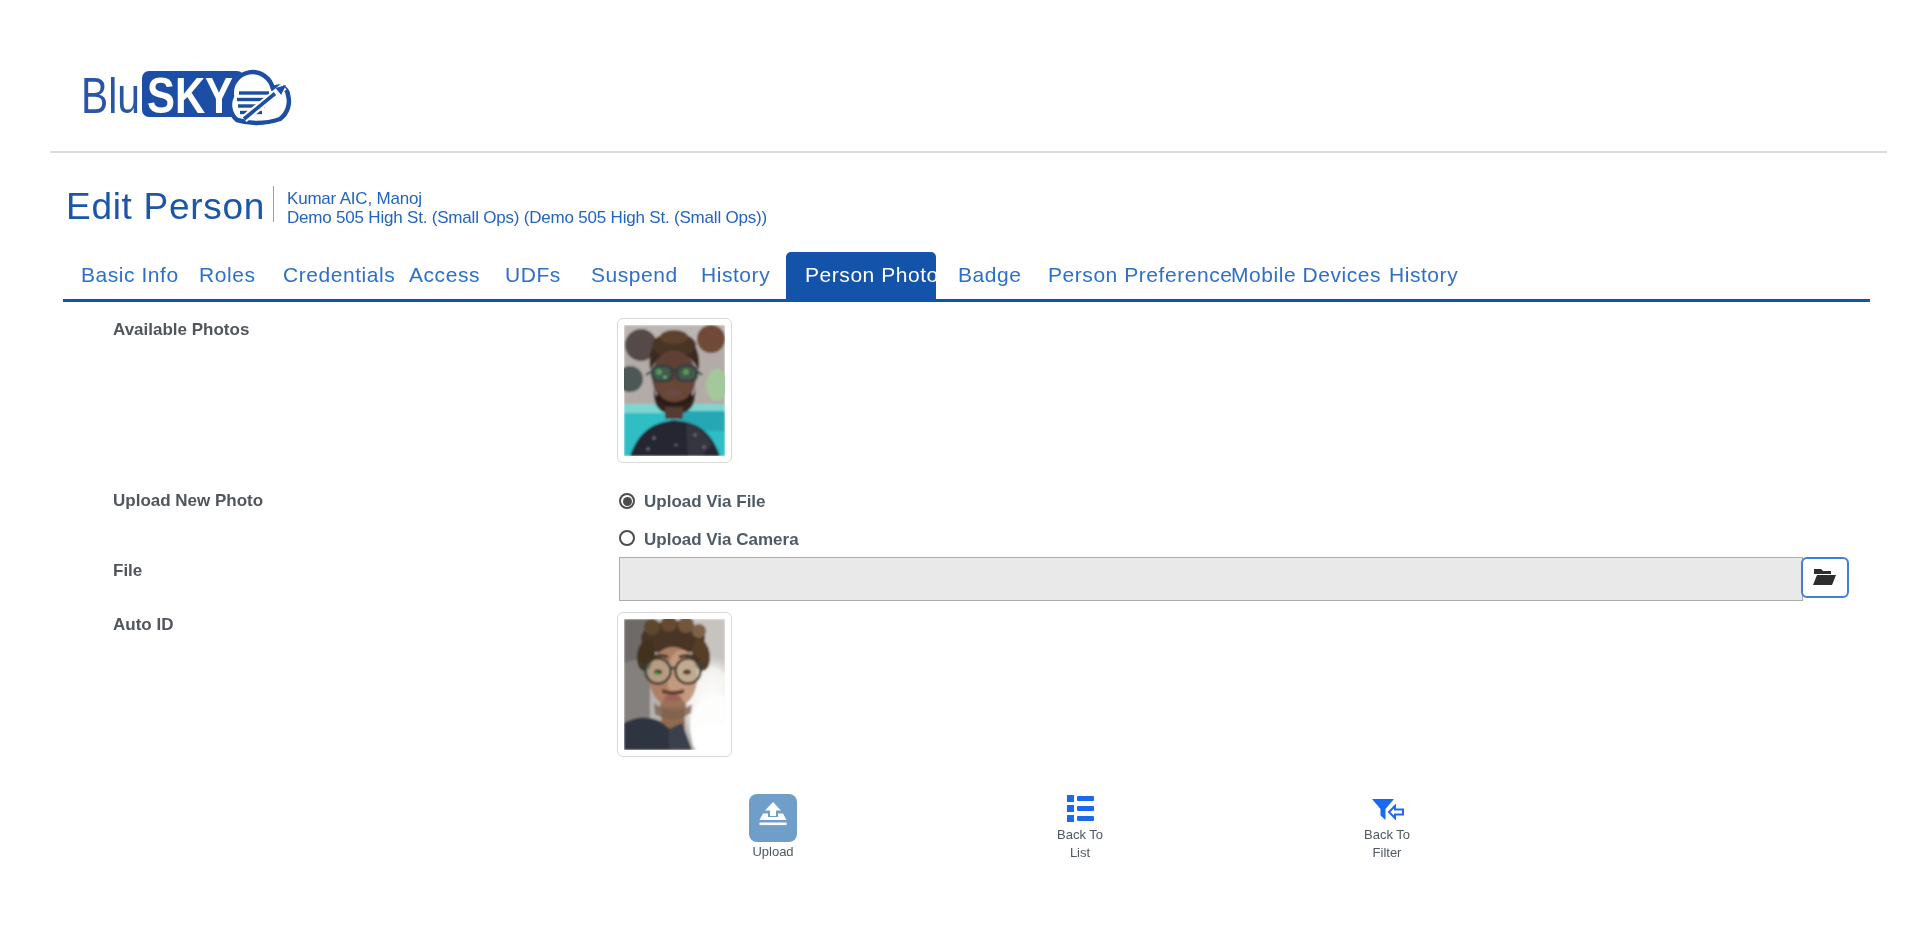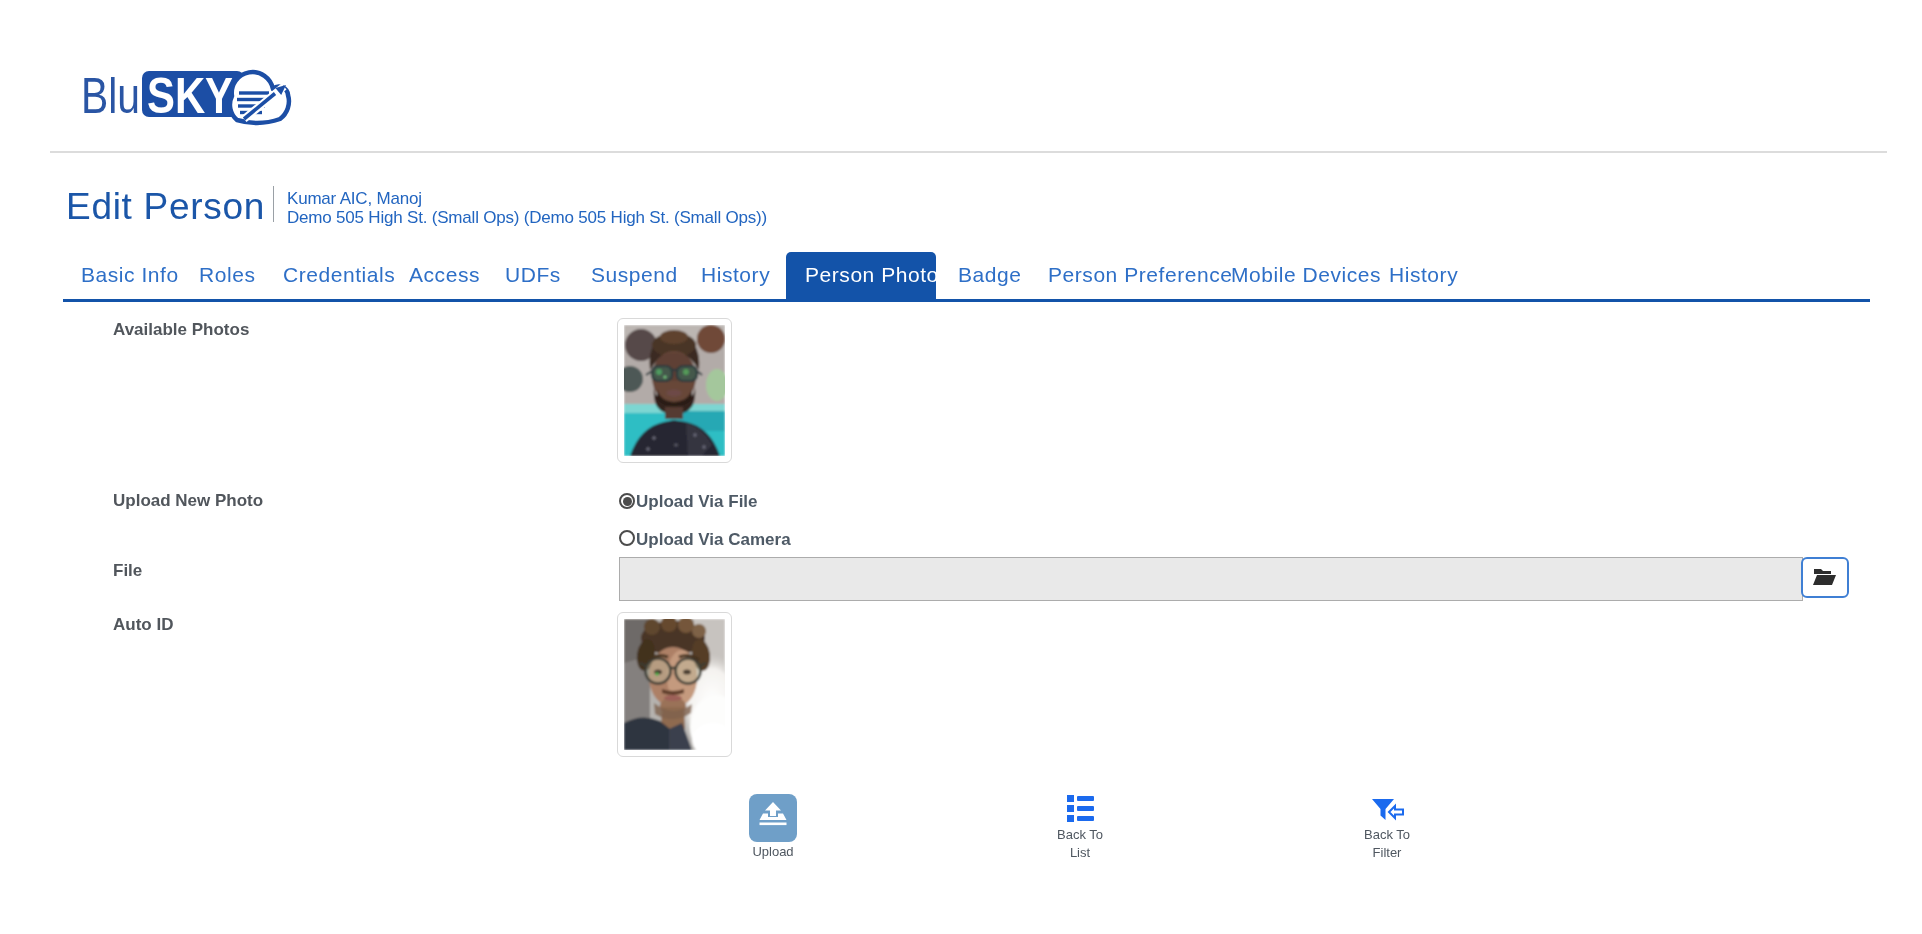--- a/index.html
+++ b/index.html
@@ -8,21 +8,21 @@
   #page { position:relative; width:1594px; height:934px; background:#fff; }
   .abs { position:absolute; }
   .lbl { font-weight:bold; color:#51565c; font-size:17px; }
   .tab { position:absolute; top:263px; font-size:21px; letter-spacing:0.55px; color:#2e6fc7; white-space:nowrap; }
   .card { position:absolute; width:115px; height:145px; background:#fff;
           border:1px solid #d9d9d9; border-radius:6px; padding:6px; }
   .radioc { position:absolute; width:16px; height:16px; border:2px solid #4c4c4c;
             border-radius:50%; background:#fff; }
   .radioc .dot { position:absolute; left:1.5px; top:1.5px; width:9px; height:9px;
                  border-radius:50%; background:#4c4c4c; }
-  .rlbl { position:absolute; font-weight:bold; color:#4e5a66; font-size:17px; white-space:nowrap; }
+  .rlbl { position:absolute; font-weight:bold; color:#4e5a66; font-size:17px; white-space:nowrap;margin-left:8px; }
   .blbl { position:absolute; color:#4f5760; font-size:13px; line-height:18px; text-align:center; white-space:nowrap; }
 </style>
 </head>
 <body>
 <div id="page">
 
   <svg class="abs" style="left:78px; top:60px;" width="230" height="70" viewBox="0 0 230 70">
     <text x="3" y="53" font-size="50" fill="#2a55a4" font-family="Liberation Sans" font-weight="400" textLength="59" lengthAdjust="spacingAndGlyphs">Blu</text>
     <rect x="64" y="11" width="102" height="46" rx="7" fill="#1c4ea5"></rect>
     <text x="69" y="53" font-size="50" fill="#ffffff" font-family="Liberation Sans" font-weight="bold" textLength="86" lengthAdjust="spacingAndGlyphs">SKY</text>

